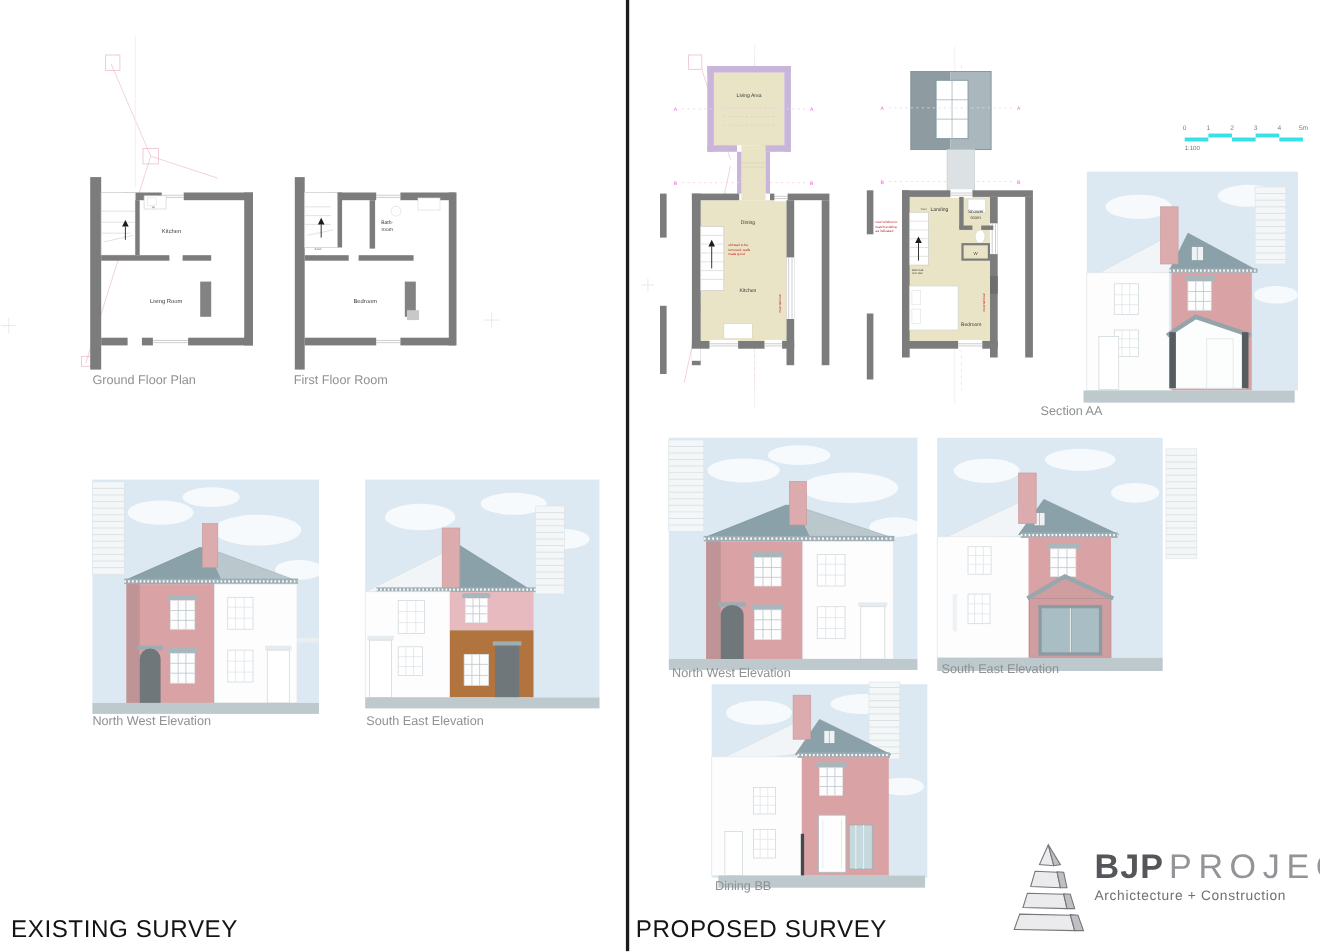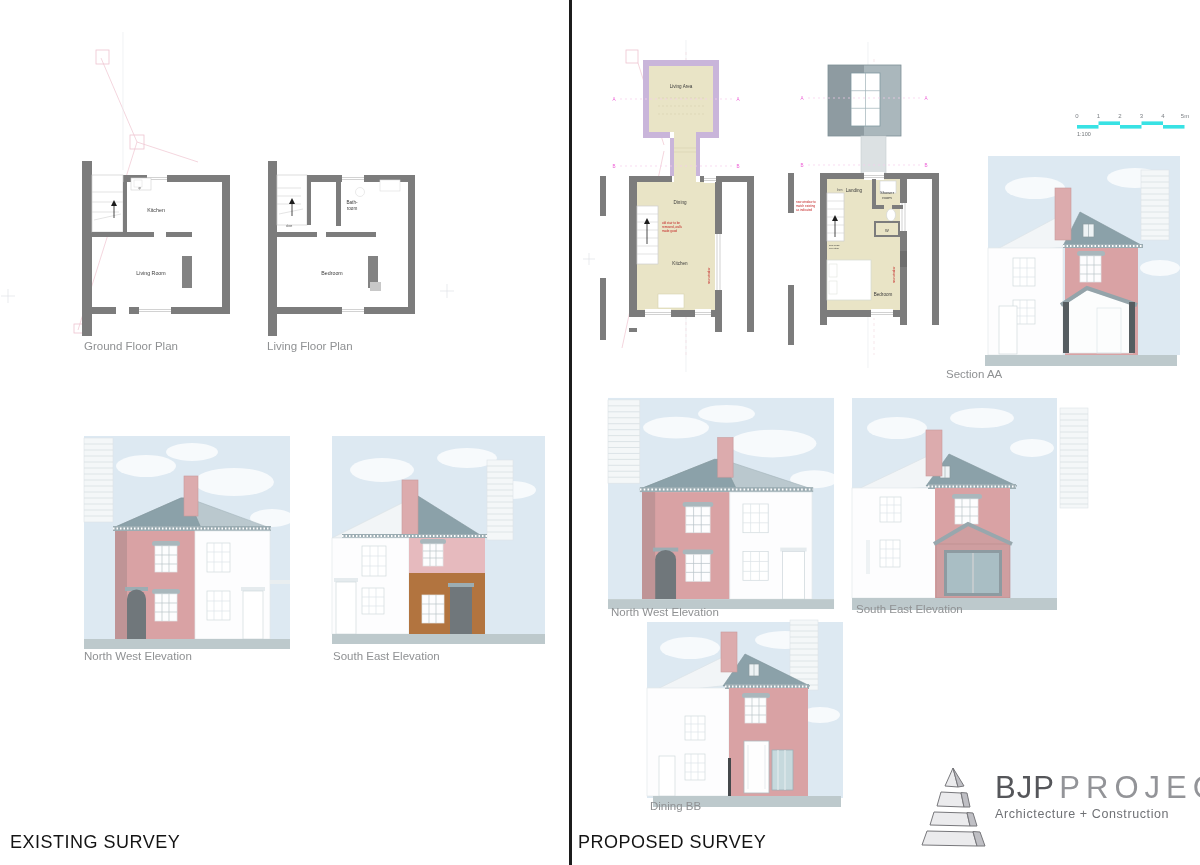--- a/index.html
+++ b/index.html
@@ -1,20 +1,20 @@
 <!DOCTYPE html>
 <html><head>
 <meta charset="utf-8">
 <style>
   html,body{margin:0;padding:0;background:#fff;}
   .sheet{position:relative;width:1200px;height:865px;background:#fff;overflow:hidden;
          font-family:"Liberation Sans",sans-serif;}
   .abs{position:absolute;}
   .divider{position:absolute;left:569px;top:0;width:2.5px;height:865px;background:#1c1c1c;}
-  .ptitle{position:absolute;font-size:18px;color:#141414;letter-spacing:.5px;}
+  .ptitle{position:absolute;font-size:22px;color:#141414;letter-spacing:.5px;}
   .dlabel{position:absolute;font-size:11.5px;color:#8f9193;}
   svg{display:block;overflow:visible;}
   svg text{font-family:"Liberation Sans",sans-serif;}
   
   .wall{fill:#7c7c7c}.wallD{fill:#838383}
   .floor{fill:#e9e4c6}.nwall{fill:#c9b5da}
   .sky{fill:#dde9f2}.gnd{fill:#bdc9cc}
   .roofD{fill:#8ba1a9;stroke:#82969c;stroke-width:.6}
   .roofL{fill:#bac8ce;stroke:#a3b3ba;stroke-width:.6}
   .pink{fill:#d9a2a4}.pinkD{fill:#bf9496}.pinkUp{fill:#e6babe}.brown{fill:#b2743f}
@@ -40,21 +40,21 @@
   .tread{stroke:#d2d2d2;stroke-width:.6;fill:none}
   .treadp{stroke:#d8d2ae;stroke-width:.6;fill:none}
   .gapline{stroke:#b4b4b4;stroke-width:.6;fill:none}
   .dentil{stroke:#ffffff;stroke-width:2;stroke-dasharray:1.5 2;fill:none}
   .arrow{fill:#1c1c1c}
   
   .cy{fill:#38e2e4}
   .sctxt{fill:#7d8186;font-size:6px;text-anchor:middle}
   
   .logo-text{position:absolute;left:92px;top:8px;white-space:nowrap;}
-  .brand-bold{font-size:31px;font-weight:normal;color:#55565a;letter-spacing:1px;}
+  .brand-bold{font-size:31px;font-weight:bold;color:#55565a;letter-spacing:1px;}
   .brand-light{font-size:31px;font-weight:normal;color:#939498;letter-spacing:6px;}
   .tagline{font-size:12.5px;color:#6f7175;margin-top:1px;letter-spacing:.6px;}
   .pyr1{fill:#ebebed;stroke:#77777b;stroke-width:1}
   .pyr2{fill:#bfbfc4;stroke:#77777b;stroke-width:1}
 </style>
 </head>
 <body>
 
 <div class="sheet">
 
@@ -118,21 +118,21 @@
     <rect x="108" y="134" width="11" height="9" fill="#c8c8c8"></rect>
     <circle cx="98" cy="44" r="4.5" fill="#fff" stroke="#dcdcdc" stroke-width=".6"></circle>
     <rect x="118" y="32" width="20" height="11" fill="#fff" stroke="#dcdcdc" stroke-width=".6"></rect>
     <polygon points="30,50 33,56 27,56" class="arrow"></polygon>
       <path d="M30,56V68" stroke="#1c1c1c" stroke-width=".8"></path>
     <text x="24" y="79" class="tinyg">down</text>
     <text x="90" y="56" class="lbls">Bath-</text>
     <text x="90" y="62" class="lbls">room</text>
     <text x="70" y="127" class="lbl">Bedroom</text>
   </svg>
-  <div class="dlabel" style="left:267px;top:340px">Living Floor Plan</div>
+  <div class="dlabel" style="left:267px;top:340px">First Floor Room</div>
 
   <svg class="abs" style="left:84px;top:430px" width="216" height="222" viewBox="0 0 216 222">
     <rect x="0" y="6" width="206" height="203" class="sky"></rect>
     <ellipse cx="62" cy="36" rx="30" ry="11" class="cloud"></ellipse>
       <ellipse cx="150" cy="52" rx="40" ry="14" class="cloud"></ellipse>
     <ellipse cx="108" cy="22" rx="26" ry="9" class="cloud"></ellipse>
       <ellipse cx="188" cy="88" rx="22" ry="9" class="cloud"></ellipse>
     <g>
         <rect x="0" y="8" width="29" height="84" class="sb"></rect>
         <path class="sbl" d="M0,14h29 M0,20h29 M0,26h29 M0,32h29 M0,38h29 M0,44h29 M0,50h29 M0,56h29 M0,62h29 M0,68h29 M0,74h29 M0,80h29 M0,86h29"></path>

